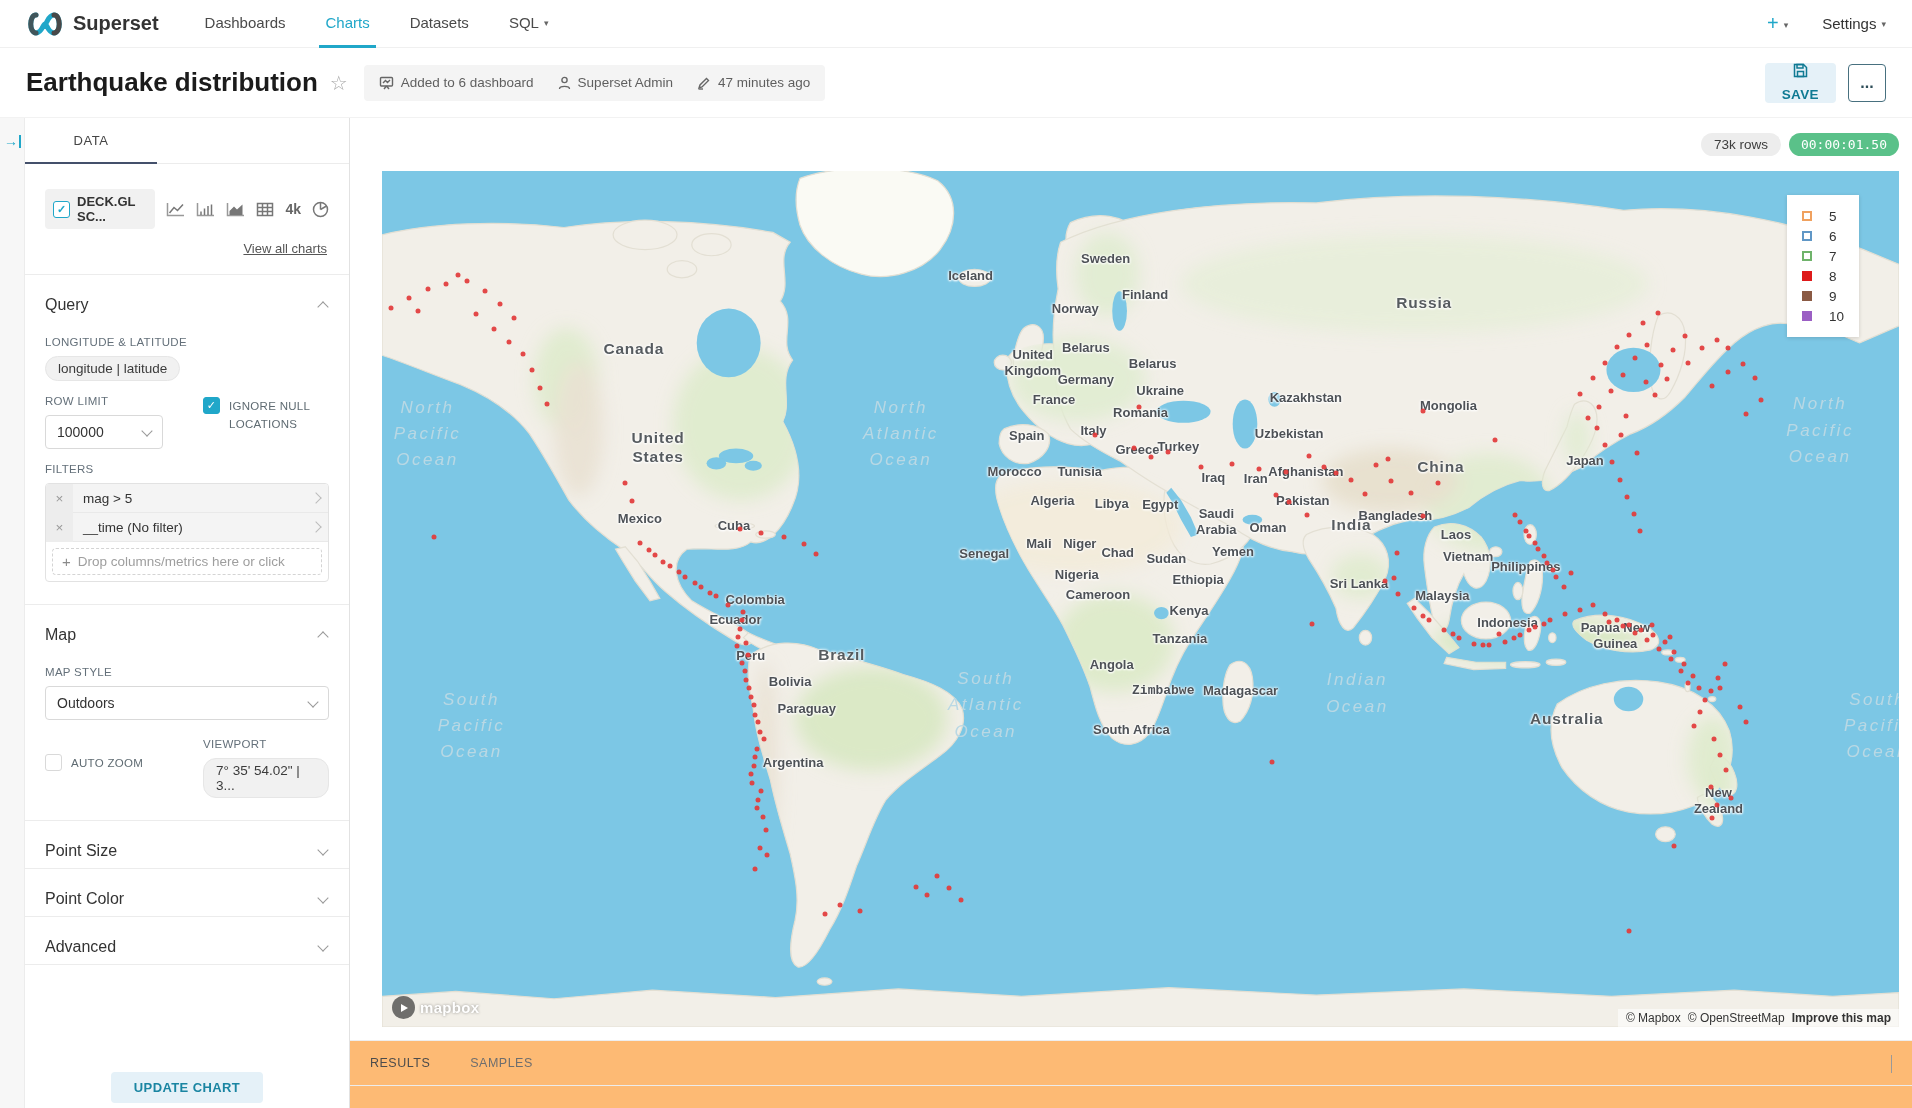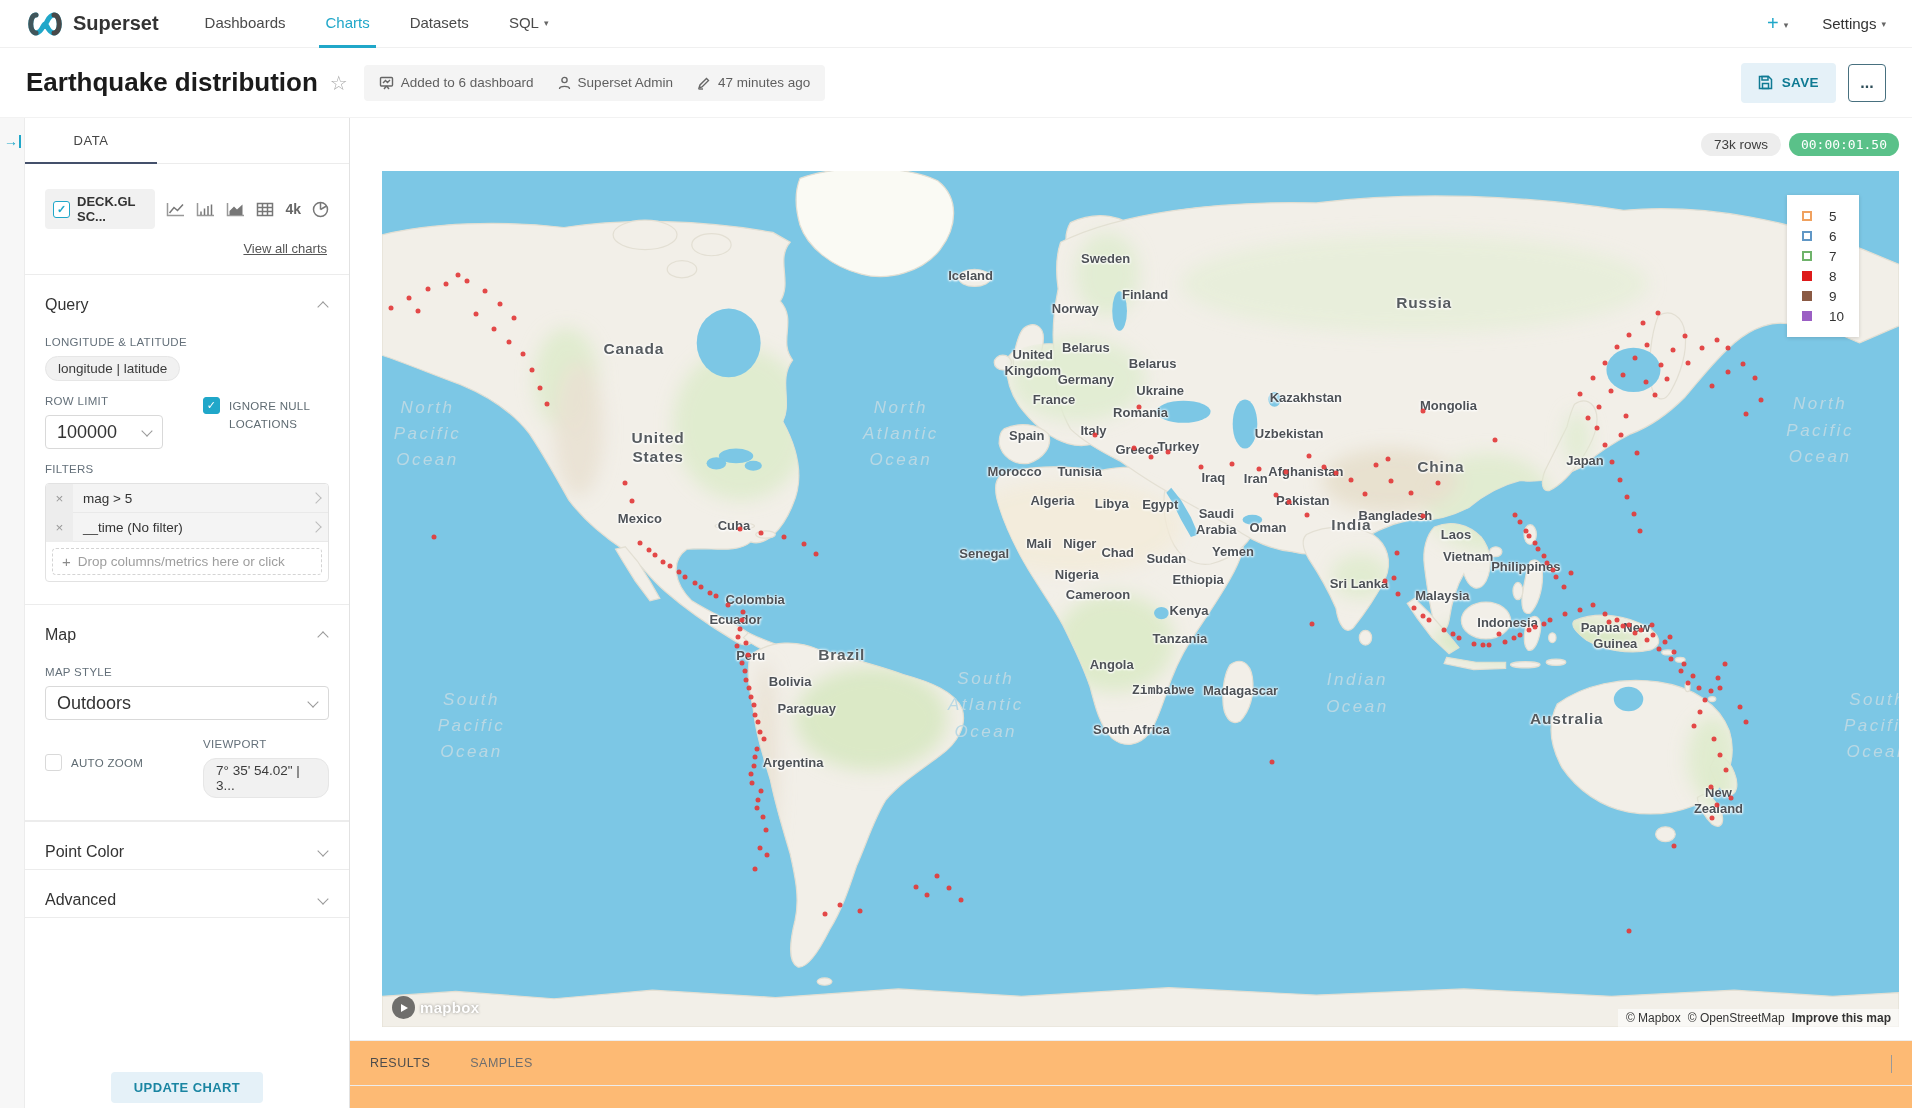--- a/index.html
+++ b/index.html
@@ -24,21 +24,21 @@
   .pagehdr{position:absolute;top:48px;left:0;right:0;height:70px;background:#fff;
     display:flex;align-items:center;padding:0 26px;border-bottom:1px solid #f2f2f2;}
   .title{font-size:26px;font-weight:700;color:#1b1b1b;}
   .star{font-size:20px;color:#aaa;margin:0 16px 0 12px;cursor:pointer;}
   .metabar{display:flex;align-items:center;gap:24px;background:#f4f4f4;border-radius:4px;
     height:36px;padding:0 15px;font-size:13.5px;color:#5f5f5f;}
   .meta-item{display:flex;align-items:center;gap:7px;}
   .meta-item svg{stroke:#666;fill:none;stroke-width:1.4;}
   .hdr-right{margin-left:auto;display:flex;gap:12px;align-items:center;}
   .save-btn{background:#e5f1f8;color:#0f7a93;font-weight:700;font-size:13.5px;letter-spacing:.4px;
-    height:40px;padding:0 17px;border-radius:4px;display:flex;align-items:center;gap:9px;border:none;cursor:pointer;}
+    height:40px;padding:0 17px;border-radius:4px;display:flex;align-items:center;gap:9px;border:none;cursor:pointer;flex-direction:column;}
   .more-btn{width:38px;height:38px;border:1px solid #47707f;border-radius:4px;background:#fff;
     color:#2e4d58;font-weight:700;font-size:16px;display:flex;align-items:center;justify-content:center;cursor:pointer;}
 
   
   .strip{position:absolute;top:118px;left:0;bottom:0;width:25px;background:#f7f7f7;border-right:1px solid #ececec;}
   .collapse-ic{position:absolute;top:15px;left:4px;display:flex;align-items:center;cursor:pointer;}
   .collapse-ic .arr{color:#20A7C9;font-size:14px;font-weight:700;}
   .collapse-ic .bar{width:2px;height:13px;background:#20A7C9;margin-left:1px;}
 
   
@@ -67,21 +67,21 @@
   .chev.down{transform:rotate(45deg);margin-top:-3px;}
   .chev.up{transform:rotate(-135deg);margin-top:4px;}
   .chev.right{transform:rotate(-45deg);}
   .lbl{font-size:11.5px;color:#64707a;letter-spacing:.3px;margin:14px 0 8px;}
   .pill{display:inline-block;background:#f1f1f1;border:1px solid #e6e6e6;border-radius:13px;
     padding:4px 12px;font-size:13.5px;color:#3b3b3b;}
   .tworow{display:flex;margin-top:4px;}
   .tworow .colL{width:158px;flex:none;}
   .tworow .colR{flex:1;}
   .select{border:1px solid #d9d9d9;border-radius:4px;height:34px;display:flex;align-items:center;
-    justify-content:space-between;padding:0 11px;font-size:18px;color:#333;cursor:pointer;background:#fff;}
+    justify-content:space-between;padding:0 11px;font-size:14px;color:#333;cursor:pointer;background:#fff;}
   .select.small{width:118px;}
   .cbrow{display:flex;gap:9px;align-items:flex-start;font-size:11.5px;color:#5f6b72;letter-spacing:.3px;line-height:1.6;}
   .filterbox{border:1px solid #e2e2e2;border-radius:4px;overflow:hidden;margin-top:2px;}
   .filter-row{display:flex;align-items:center;height:29px;background:#f4f4f4;border-bottom:1px solid #e9e9e9;
     font-size:13.5px;color:#333;cursor:pointer;}
   .filter-x{width:27px;height:29px;line-height:29px;text-align:center;color:#9a9a9a;background:#ededed;flex:none;}
   .filter-label{padding-left:10px;flex:1;}
   .filter-go{width:24px;display:flex;justify-content:center;}
   .filter-go .chev{border-color:#bbb;}
   .dropzone{margin:6px;border:1.5px dashed #d4d4d4;border-radius:4px;height:27px;display:flex;
@@ -324,20 +324,24 @@
         </div>
       </div>
       <div class="colR">
         <div class="lbl" style="margin-top:0">VIEWPORT</div>
         <span class="pill">7° 35' 54.02" | 3...</span>
       </div>
     </div>
 
     <div class="divider" style="margin-top:22px"></div>
     <div>
+        <div class="section-hd">
+          <span>Point Size</span>
+          <span class="chev down"></span>
+        </div>
         <div class="divider"></div>
         <div class="section-hd">
           <span>Point Color</span>
           <span class="chev down"></span>
         </div>
         <div class="divider"></div>
         <div class="section-hd">
           <span>Advanced</span>
           <span class="chev down"></span>
         </div>

